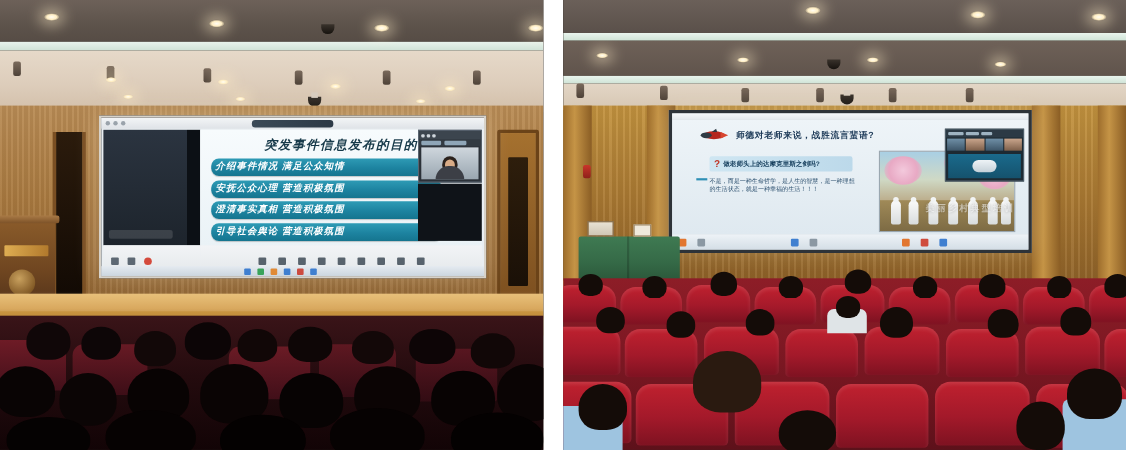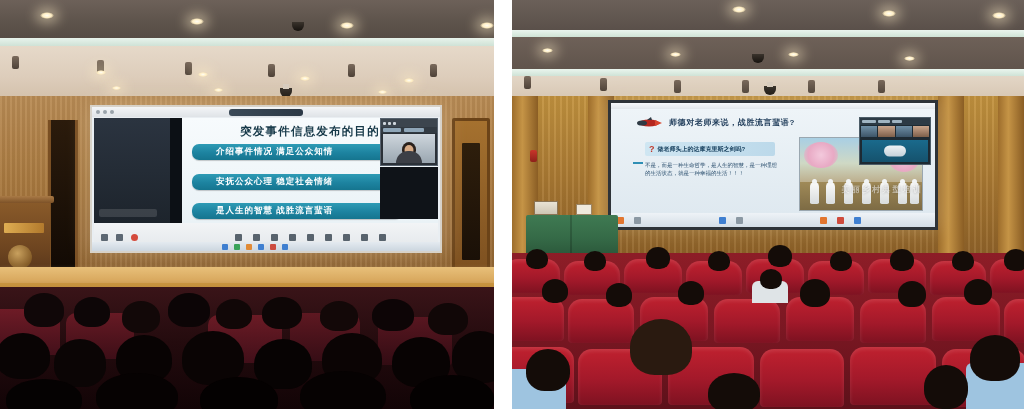--- a/index.html
+++ b/index.html
@@ -109,21 +109,21 @@
     background:linear-gradient(180deg,#2e1e0c,#1a1007); border-radius:1px;
   }
 
   
   .screen-frame {
     position:absolute; left:90px; top:105px; width:352px; height:148px;
     background:#12161c; border:2px solid #d7d2c9;
     box-shadow:0 0 22px rgba(255,245,220,0.28);
     overflow:hidden;
   }
-  .screen-inner { position:absolute; inset:0; background:#e9eef2; }
+  .screen-inner { position:absolute; inset:0; background:#e9eef2;font-style:italic; }
   .zm-topbar {
     position:absolute; left:0; right:0; top:0; height:10px;
     background:linear-gradient(180deg,#f3f5f7,#dfe3e7);
     display:flex; align-items:center; gap:3px; padding:0 4px;
   }
   .zm-dot { width:4px; height:4px; border-radius:50%; background:#9aa3ab; }
   .zm-pill {
     position:absolute; left:50%; transform:translateX(-50%); top:1.5px;
     width:74px; height:7px; border-radius:3px;
     background:linear-gradient(90deg,#3b4a57,#2c3946);
@@ -152,21 +152,21 @@
   }
   .bullets {
     position:absolute; left:10px; right:36px; top:26px; bottom:4px;
     display:flex; flex-direction:column; justify-content:space-between;
   }
   .bullet {
     height:16px; border-radius:7px;
     background:linear-gradient(180deg,#2e9bb5 0%,#1d83a0 55%,#15758f 100%);
     color:#ffffff; font-size:8.5px; font-weight:700;
     letter-spacing:1px;
-    display:flex; align-items:center; padding-left:24px;
+    display:flex; align-items:center; padding-left:4px;
     box-shadow:0 1px 1px rgba(0,0,0,.2);
     white-space:nowrap;
   }
   
   .self-tile {
     position:absolute; right:2px; top:11px; width:58px; height:48px;
     background:#2b3138; border:1px solid #596470; overflow:hidden;
   }
   .self-tile-bar { height:8px; background:#3c454e; display:flex; align-items:center; gap:2px; padding:0 2px; }
   .stb-dot{ width:3px;height:3px;background:#cfd6dc;border-radius:1px;}
@@ -451,22 +451,23 @@
 
         <div class="zm-blackpane">
           <div class="zm-blackpane-label"></div>
         </div>
         <div class="zm-blackpane2"></div>
 
         <div class="slide-area">
           <div class="slide-title">突发事件信息发布的目的</div>
           <div class="bullets">
             <div class="bullet">介绍事件情况 满足公众知情</div>
-            <div class="bullet">安抚公众心理 稳定社会情绪</div>
-            <div class="bullet">是人生的智慧 战胜流言蜚语</div>
+            <div class="bullet">安抚公众心理 营造积极氛围</div>
+            <div class="bullet">澄清事实真相 营造积极氛围</div>
+            <div class="bullet">引导社会舆论 营造积极氛围</div>
           </div>
         </div>
 
         <div class="self-tile">
           <div class="self-tile-bar">
             <span class="stb-dot"></span>
             <span class="stb-dot"></span>
             <span class="stb-dot"></span>
           </div>
           <div class="self-tile-name">

